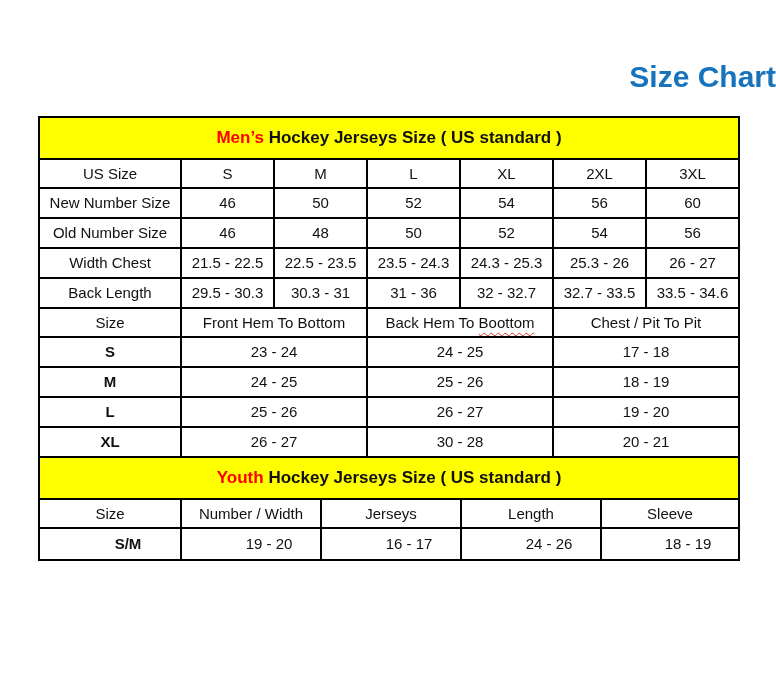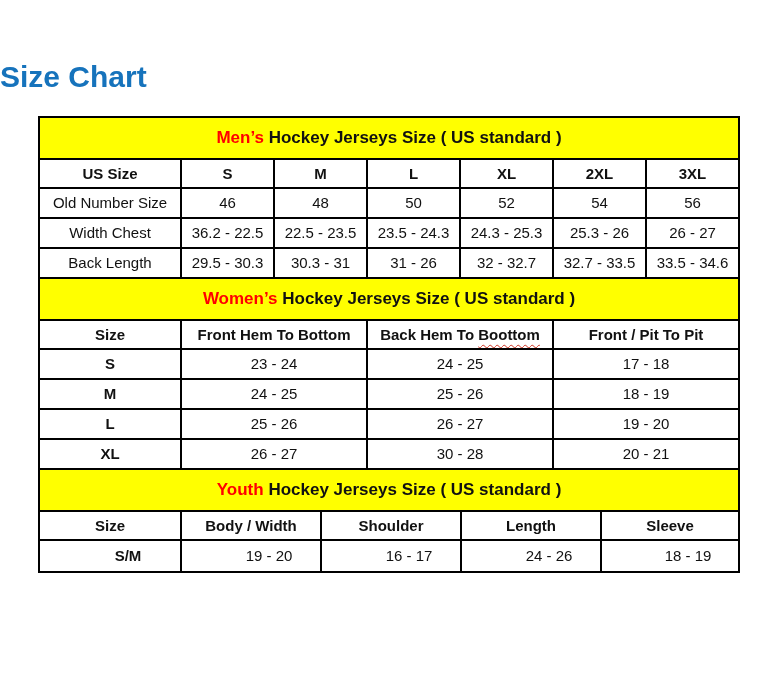--- a/index.html
+++ b/index.html
@@ -8,39 +8,39 @@
     --accent-red:#FF0000;
     --ink:#111111;
     --grid:#000000;
   }
   html,body{margin:0;padding:0;}
   body{
     width:776px;height:692px;background:#ffffff;overflow:hidden;
     font-family:"Liberation Sans", sans-serif;color:var(--ink);
   }
   .page-title{
-    margin:60px 0 22px 0;text-align:left;
+    margin:60px 0 22px 0;text-align:right;
     font-size:30px;font-weight:bold;color:var(--accent-blue);
     letter-spacing:0px;
   }
   .chart-wrap{margin-left:38px;width:700px;}
   table{border-collapse:collapse;table-layout:fixed;width:700px;}
   table + table{margin-top:-2px;}
   td{
     border:2px solid var(--grid);
     text-align:center;vertical-align:middle;
     font-size:15px;color:var(--ink);padding:0;line-height:1.15;
     overflow:hidden;white-space:nowrap;
   }
   td.band{
     background:var(--band-yellow);height:40px;
     font-weight:bold;font-size:17px;
   }
   .band .band-highlight{color:var(--accent-red);}
-  tr.hdr td{font-weight:bold;height:27px;}
+  tr.hdr td{font-weight:normal;height:27px;}
   tr.data-row td{height:28px;}
   #youth-table tr.data-row td{height:30px;padding-left:36px;}
   td.row-label{font-weight:normal;}
   td.row-label.strong{font-weight:bold;}
   .squiggle{
     text-decoration-line:underline;
     text-decoration-style:wavy;
     text-decoration-color:#cc3322;
     text-decoration-thickness:1px;
     text-underline-offset:4px;
@@ -73,68 +73,72 @@
       <tr class="hdr">
         <td>US Size</td>
         <td>S</td>
         <td>M</td>
         <td>L</td>
         <td>XL</td>
         <td>2XL</td>
         <td>3XL</td>
       </tr>
 
+    <tr class="data-row">
+          <td class="row-label">New Number Size</td>
+          <td>46</td>
+          <td>50</td>
+          <td>52</td>
+          <td>54</td>
+          <td>56</td>
+          <td>60</td>
+        </tr>
         <tr class="data-row">
           <td class="row-label">Old Number Size</td>
           <td>46</td>
           <td>48</td>
           <td>50</td>
           <td>52</td>
           <td>54</td>
           <td>56</td>
         </tr>
         <tr class="data-row">
           <td class="row-label">Width Chest</td>
-          <td>36.2 - 22.5</td>
+          <td>21.5 - 22.5</td>
           <td>22.5 - 23.5</td>
           <td>23.5 - 24.3</td>
           <td>24.3 - 25.3</td>
           <td>25.3 - 26</td>
           <td>26 - 27</td>
         </tr>
         <tr class="data-row">
           <td class="row-label">Back Length</td>
           <td>29.5 - 30.3</td>
           <td>30.3 - 31</td>
-          <td>31 - 26</td>
+          <td>31 - 36</td>
           <td>32 - 32.7</td>
           <td>32.7 - 33.5</td>
           <td>33.5 - 34.6</td>
         </tr>
       </tbody>
   </table>
 
   <table id="women-table">
     <colgroup>
       <col style="width:142px">
         <col style="width:186px">
         <col style="width:186px">
         <col style="width:186px">
     </colgroup>
     <tbody>
-      <tr>
-        <td class="band" colspan="4">
-          <span class="band-highlight">Women’s</span><span> Hockey Jerseys Size ( US standard )</span>
-        </td>
-      </tr>
       <tr class="hdr">
         <td>Size</td>
         <td>Front Hem To Bottom</td>
         <td><span>Back Hem To </span><span class="squiggle">Boottom</span></td>
-        <td>Front / Pit To Pit</td>
+        <td>Chest / Pit To Pit</td>
       </tr>
 
     <tr class="data-row">
           <td class="row-label strong">S</td>
           <td>23 - 24</td>
           <td>24 - 25</td>
           <td>17 - 18</td>
         </tr>
         <tr class="data-row">
           <td class="row-label strong">M</td>
@@ -166,22 +170,22 @@
         <col style="width:138px">
     </colgroup>
     <tbody>
       <tr>
         <td class="band" colspan="5">
           <span class="band-highlight">Youth</span><span> Hockey Jerseys Size ( US standard )</span>
         </td>
       </tr>
       <tr class="hdr">
         <td>Size</td>
-        <td>Body / Width</td>
-        <td>Shoulder</td>
+        <td>Number / Width</td>
+        <td>Jerseys</td>
         <td>Length</td>
         <td>Sleeve</td>
       </tr>
 
     <tr class="data-row">
           <td class="row-label strong">S/M</td>
           <td>19 - 20</td>
           <td>16 - 17</td>
           <td>24 - 26</td>
           <td>18 - 19</td>

